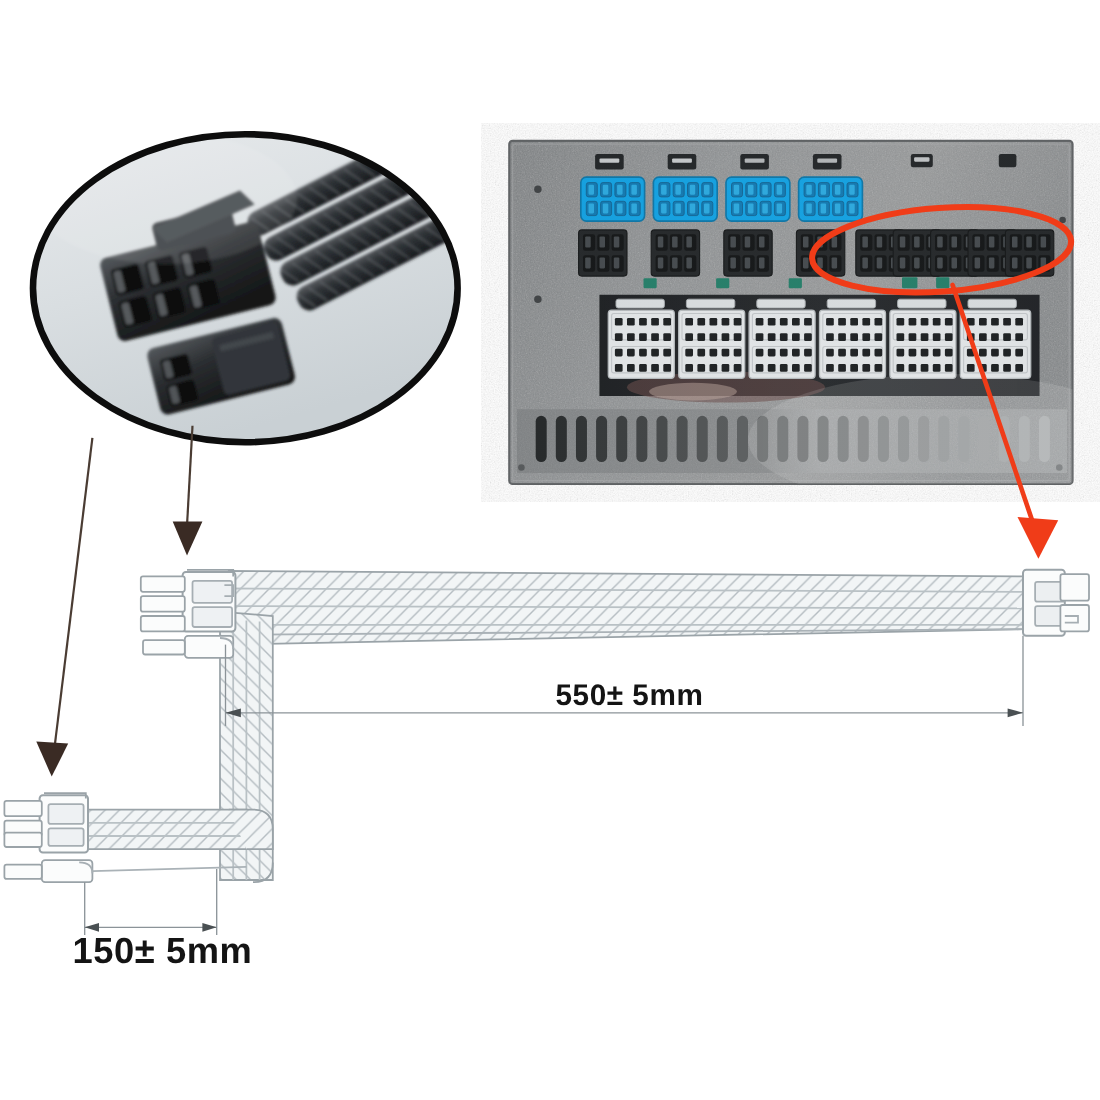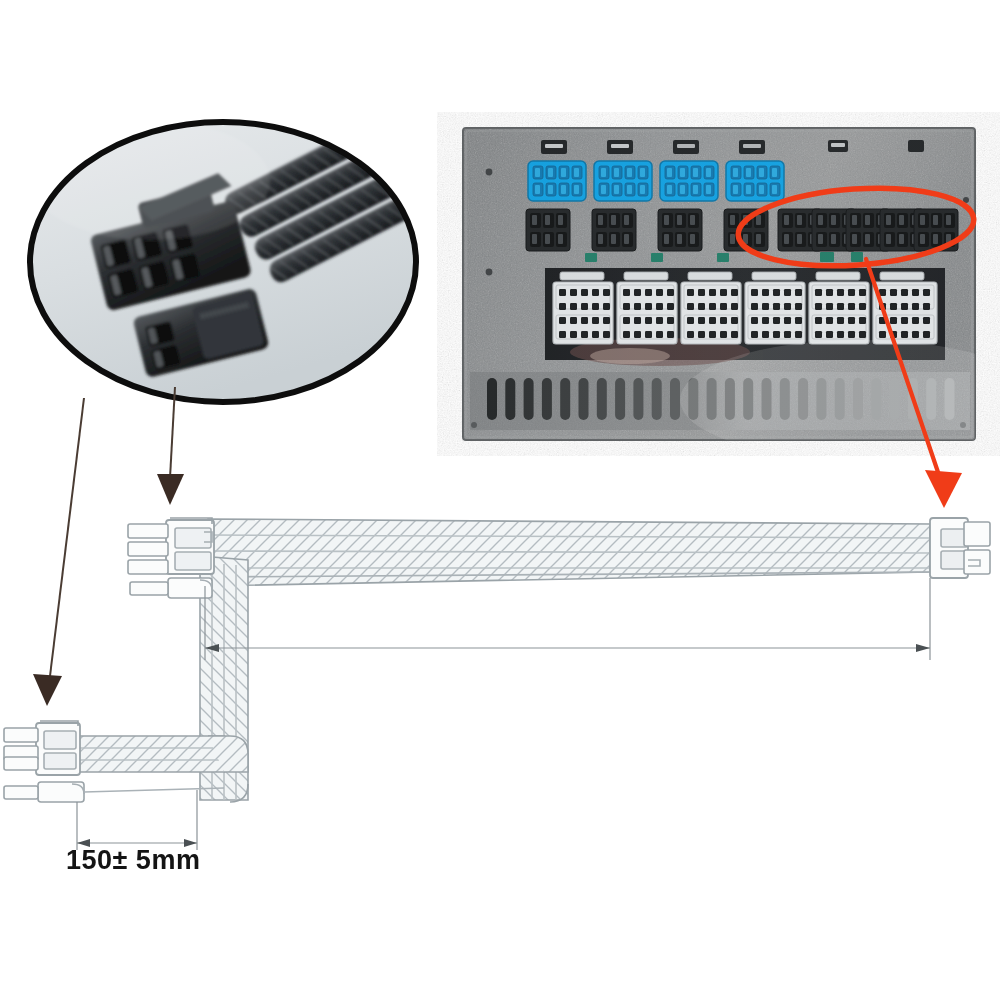--- a/index.html
+++ b/index.html
@@ -25,21 +25,21 @@
     color: #141414;
     letter-spacing: 0.5px;
     white-space: nowrap;
   }
   #label-550 {
     left: 505px; top: 617px;
     font-size: 27px;
   }
   #label-150 {
     left: 66px; top: 845px;
-    font-size: 27px;
+    font-size: 33px;
   }
   svg.layer {
     position: absolute;
     left: 0; top: 0;
     width: 1000px; height: 1000px;
     pointer-events: none;
   }
 </style>
 </head>
 <body>
@@ -721,16 +721,17 @@
     <g>
       <path d="M 175 387 L 170 478" fill="none" stroke="#4a3c33" stroke-width="2"></path>
       <polygon points="170,505 157,474 184,474" fill="#3a2b24"></polygon>
     </g>
     <g>
       <path d="M 84 398 L 50 676" fill="none" stroke="#4a3c33" stroke-width="2"></path>
       <polygon points="47,706 33,674 62,676" fill="#3a2b24"></polygon>
     </g>
   </svg>
 
+  <div class="dim-label" id="label-550">550± 5mm</div>
 
   <div class="dim-label" id="label-150">150± 5mm</div>
 
 </div>
 
 </body></html>

